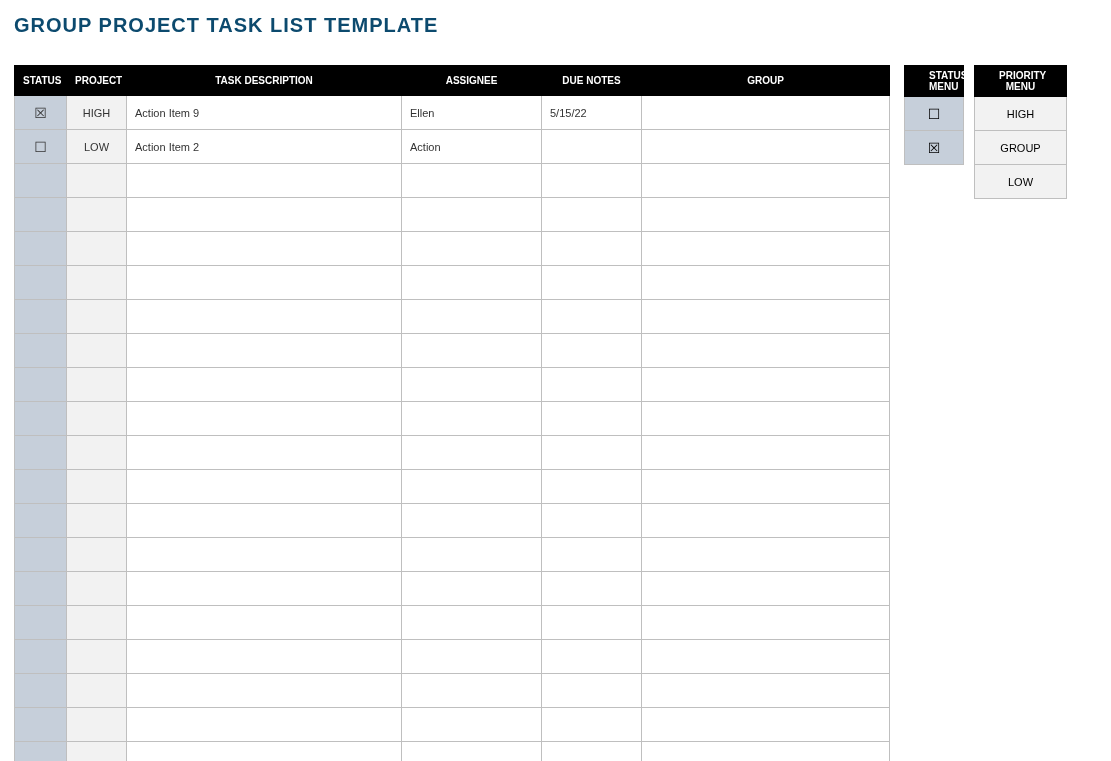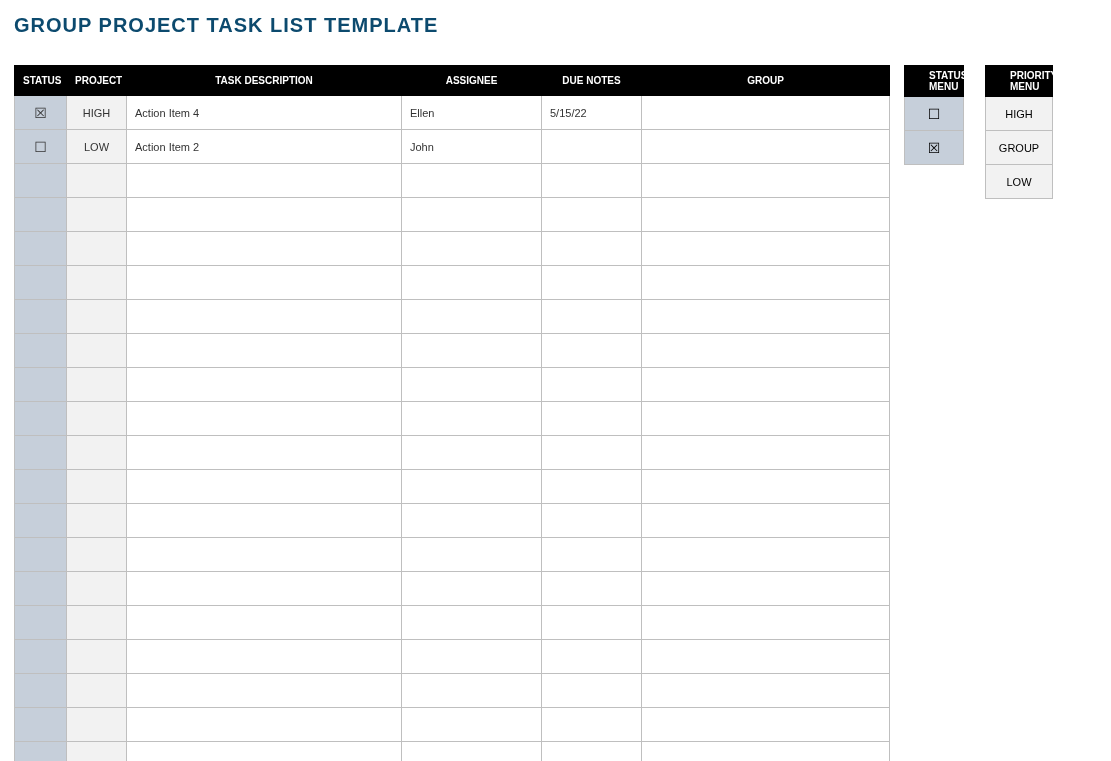--- a/index.html
+++ b/index.html
@@ -85,21 +85,21 @@
   .menu-table td {
     border: 1px solid #bfbfbf;
     height: 34px;
     font-size: 11px;
     text-align: center;
     vertical-align: middle;
     padding: 4px 6px;
   }
   .status-menu { width: 60px; }
   .status-menu td { background: #c6cfda; font-size: 14px; }
-  .priority-menu { width: 68px; margin-left: 11px; }
+  .priority-menu { width: 93px; }
   .priority-menu td { background: #f2f2f2; }
 </style>
 </head>
 <body>
 
 <div class="page-title">GROUP PROJECT TASK LIST TEMPLATE</div>
 
 <div class="layout">
 
   <table class="main-table">
@@ -118,30 +118,30 @@
         <th>TASK DESCRIPTION</th>
         <th>ASSIGNEE</th>
         <th>DUE NOTES</th>
         <th>GROUP</th>
       </tr>
     </thead>
     <tbody>
         <tr>
           <td class="status-cell">☒</td>
           <td class="priority-cell">HIGH</td>
-          <td>Action Item 4</td>
+          <td>Action Item 9</td>
           <td>Ellen</td>
           <td>5/15/22</td>
           <td></td>
         </tr>
         <tr>
           <td class="status-cell">☐</td>
           <td class="priority-cell">LOW</td>
           <td>Action Item 2</td>
-          <td>John</td>
+          <td>Action</td>
           <td></td>
           <td></td>
         </tr>
         <tr>
           <td class="status-cell"></td>
           <td class="priority-cell"></td>
           <td></td>
           <td></td>
           <td></td>
           <td></td>

